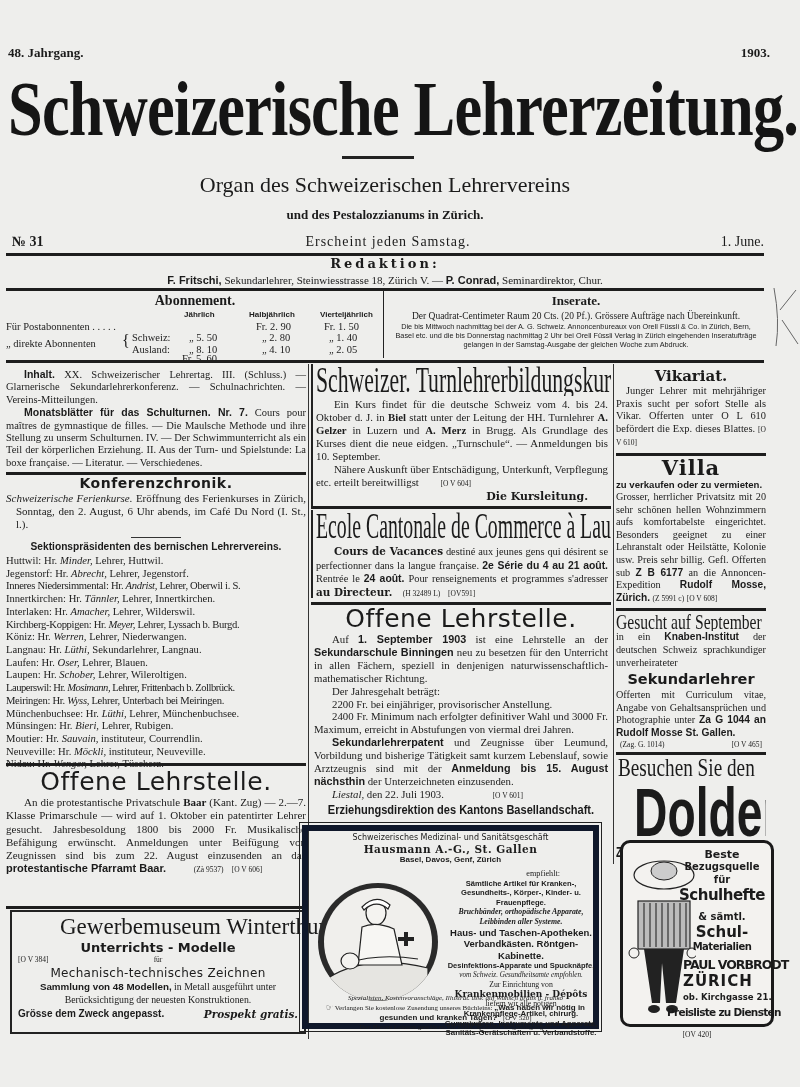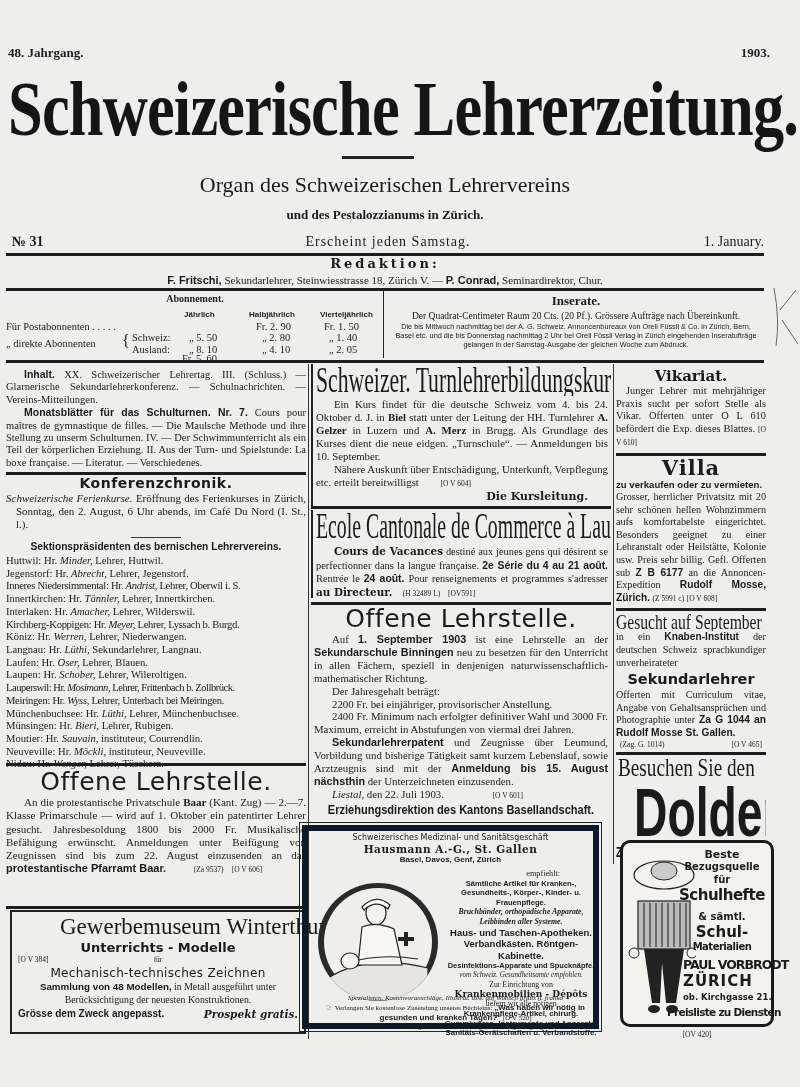--- a/index.html
+++ b/index.html
@@ -15,21 +15,21 @@
   .issue-row { left: 12px; width: 752px; top: 234px; height: 18px; font-family: "Liberation Serif", serif; font-size: 14px; }
   .issue-row .num { position: absolute; left: 0; font-weight: bold; }
   .issue-row .mid { position: absolute; left: 0; width: 752px; text-align: center; letter-spacing: 1px; }
   .issue-row .date { position: absolute; right: 0; }
   .rule-thick { height: 3px; background: #1d1d1d; }
   .redak-title { left: 0; width: 770px; top: 256px; text-align: center; font-family: "DejaVu Serif", serif; font-weight: bold; font-size: 13px; letter-spacing: 3px; }
   .redak-names { left: 0; width: 770px; top: 274px; text-align: center; font-family: "Liberation Serif", serif; font-size: 11px; }
   .redak-names b { font-family: "Liberation Sans", sans-serif; }
   .sub-box { left: 6px; top: 290px; width: 758px; height: 68px; }
   .abo { position: absolute; left: 0; top: 0; width: 378px; height: 68px; border-right: 1px solid #222; font-family: "Liberation Serif", serif; font-size: 11px; }
-  .abo .h { position: absolute; top: 3px; left: 0; width: 378px; text-align: center; font-weight: bold; font-size: 10px; }
+  .abo .h { position: absolute; top: 3px; left: 0; width: 378px; text-align: center; font-weight: bold; font-size: 14px; }
   .abo .col-h { position: absolute; top: 20px; font-family: "Liberation Sans", sans-serif; font-size: 8px; font-weight: bold; }
   .abo .cell { position: absolute; font-size: 10.5px; text-align: center; }
   .ins { position: absolute; left: 382px; top: 0; width: 376px; height: 68px; font-family: "Liberation Serif", serif; }
   .ins .h { text-align: center; font-weight: bold; font-size: 13px; margin-top: 3px; }
   .ins .l1 { text-align: center; font-size: 9.5px; margin-top: 2px; }
   .ins .l2 { text-align: center; font-family: "Liberation Sans", sans-serif; font-size: 7.3px; line-height: 9px; margin-top: 1px; padding: 0 4px; }
   .colL { left: 6px; top: 368px; width: 300px; font-family: "Liberation Serif", serif; font-size: 10.5px; line-height: 12.4px; }
   .colL p { text-align: justify; }
   .indent { text-indent: 18px; }
   .sansb { font-family: "Liberation Sans", sans-serif; font-weight: bold; }
@@ -56,21 +56,21 @@
 
   <div class="abs masthead">Schweizerische Lehrerzeitung.</div>
   <div class="abs mh-rule"></div>
 
   <div class="abs organ">Organ des Schweizerischen Lehrervereins</div>
   <div class="abs pestal">und des Pestalozzianums in Zürich.</div>
 
   <div class="abs issue-row">
     <span class="mid">Erscheint jeden Samstag.</span>
     <span class="num">№ 31</span>
-    <span class="date">1. January.</span>
+    <span class="date">1. June.</span>
   </div>
   <div class="abs rule-thick" style="left:6px; top:253px; width:758px;"></div>
 
   <div class="abs redak-title">Redaktion:</div>
   <div class="abs redak-names">
     <b>F. Fritschi,</b><span> Sekundarlehrer, Steinwiesstrasse 18, Zürich V. — </span><b>P. Conrad,</b><span> Seminardirektor, Chur.</span>
   </div>
   <div class="abs rule-thick" style="left:6px; top:288px; width:758px;"></div>
 
   <div class="abs sub-box">

